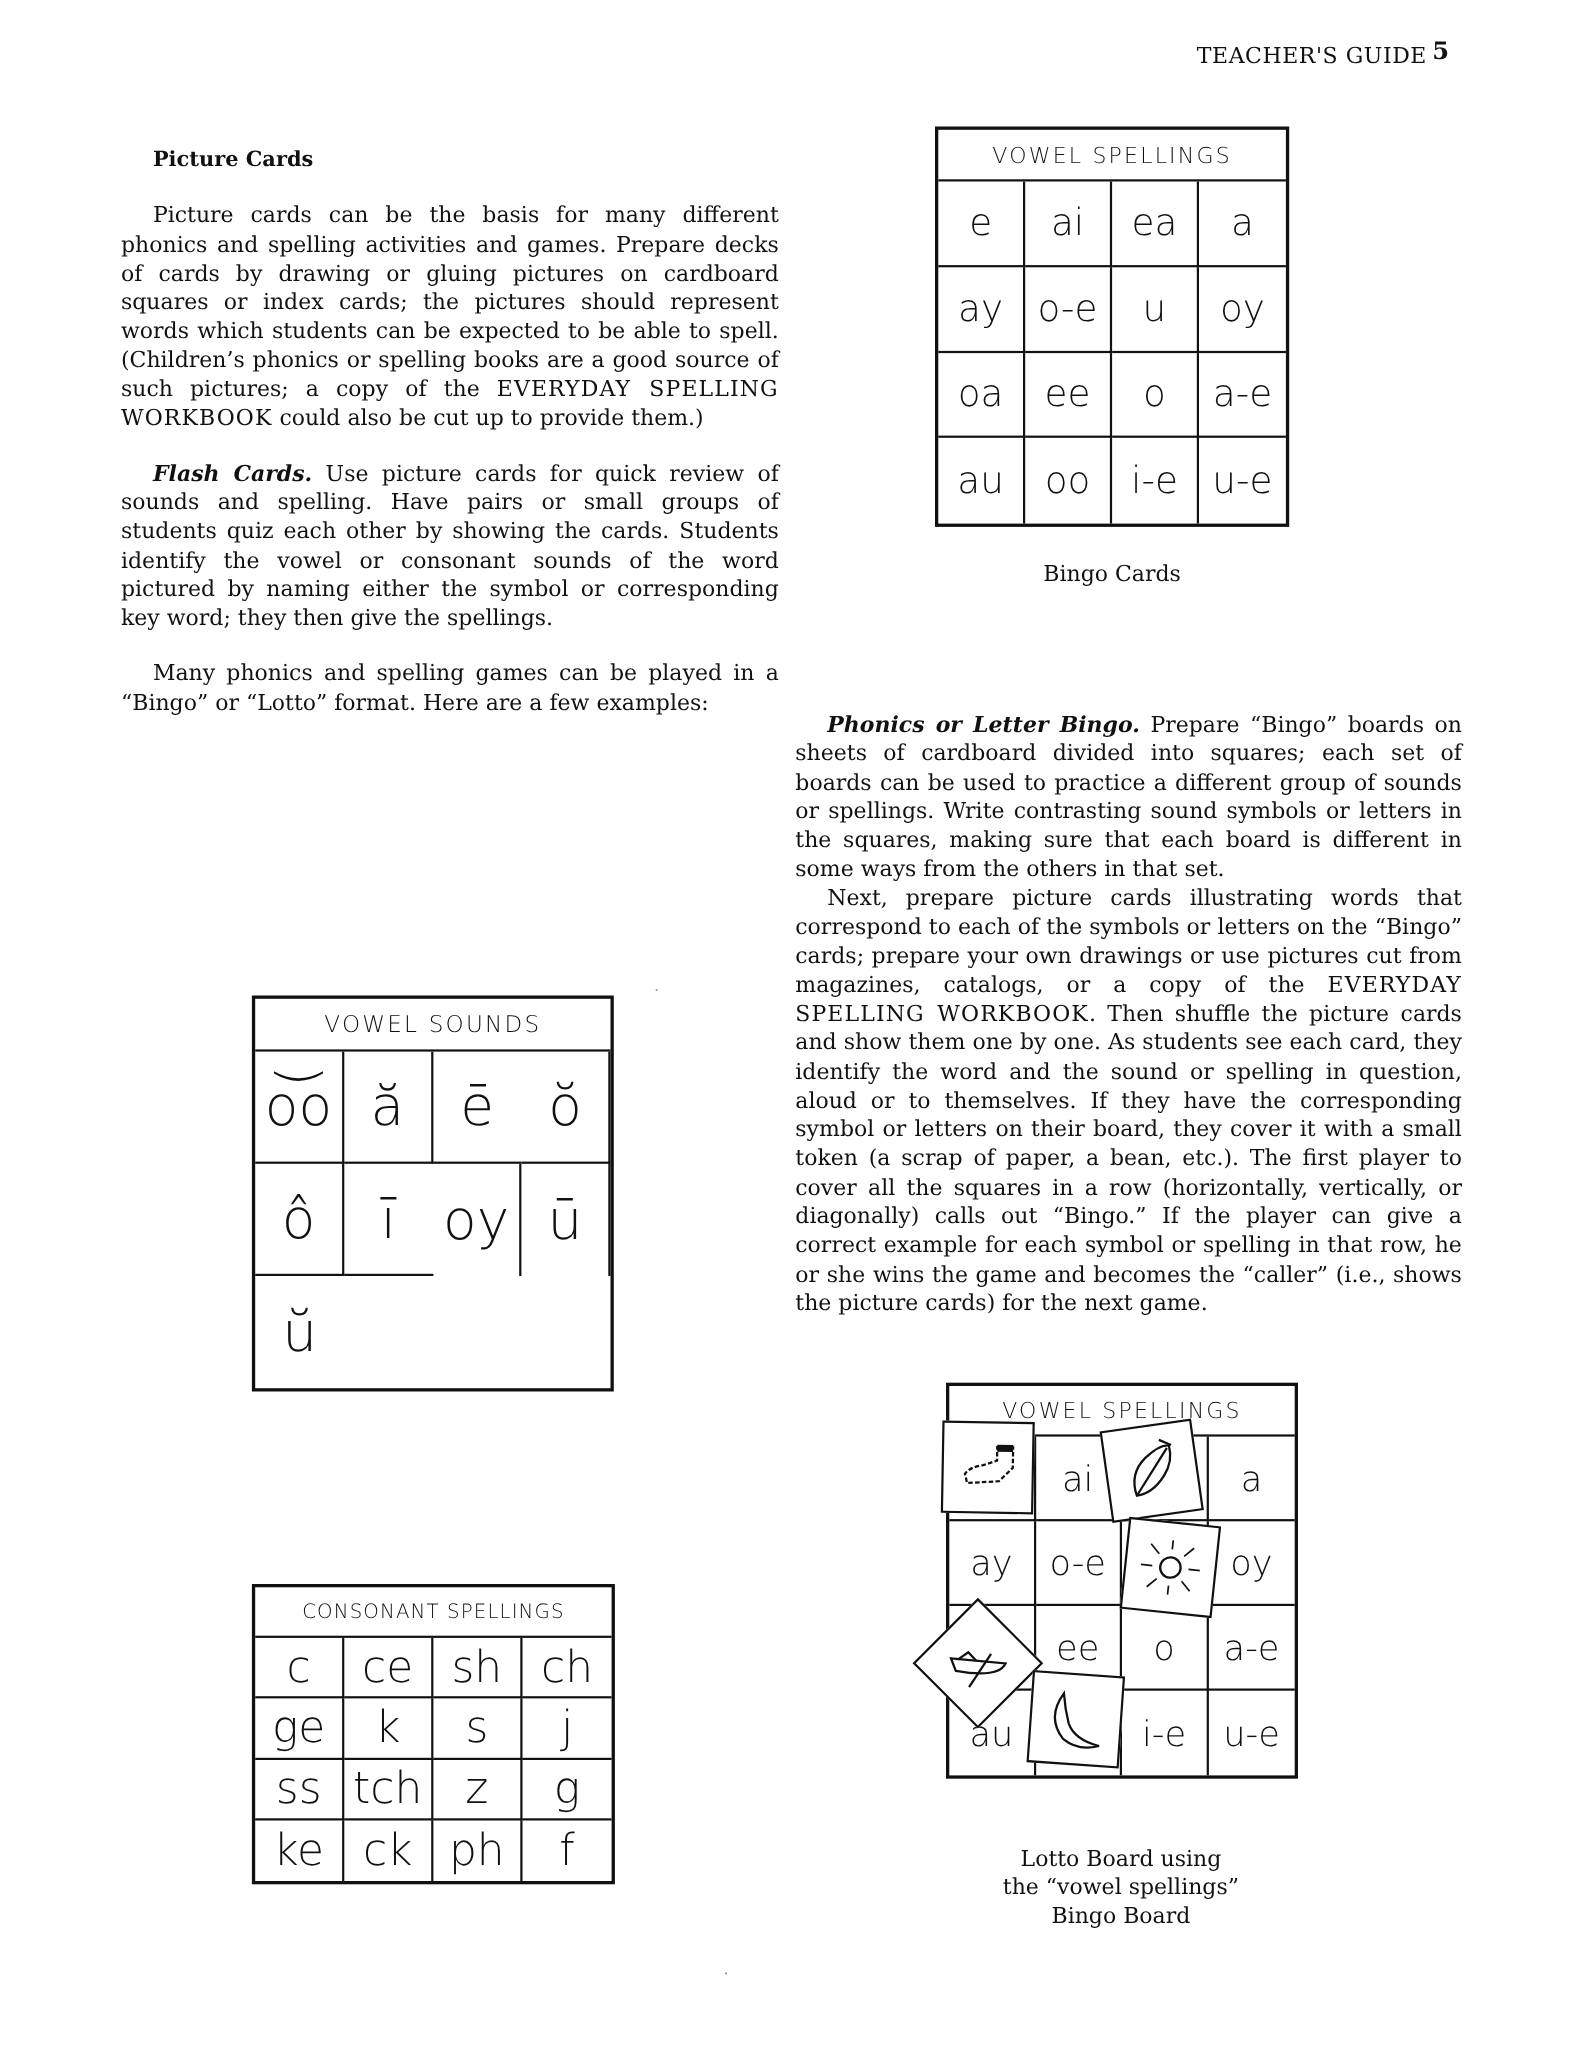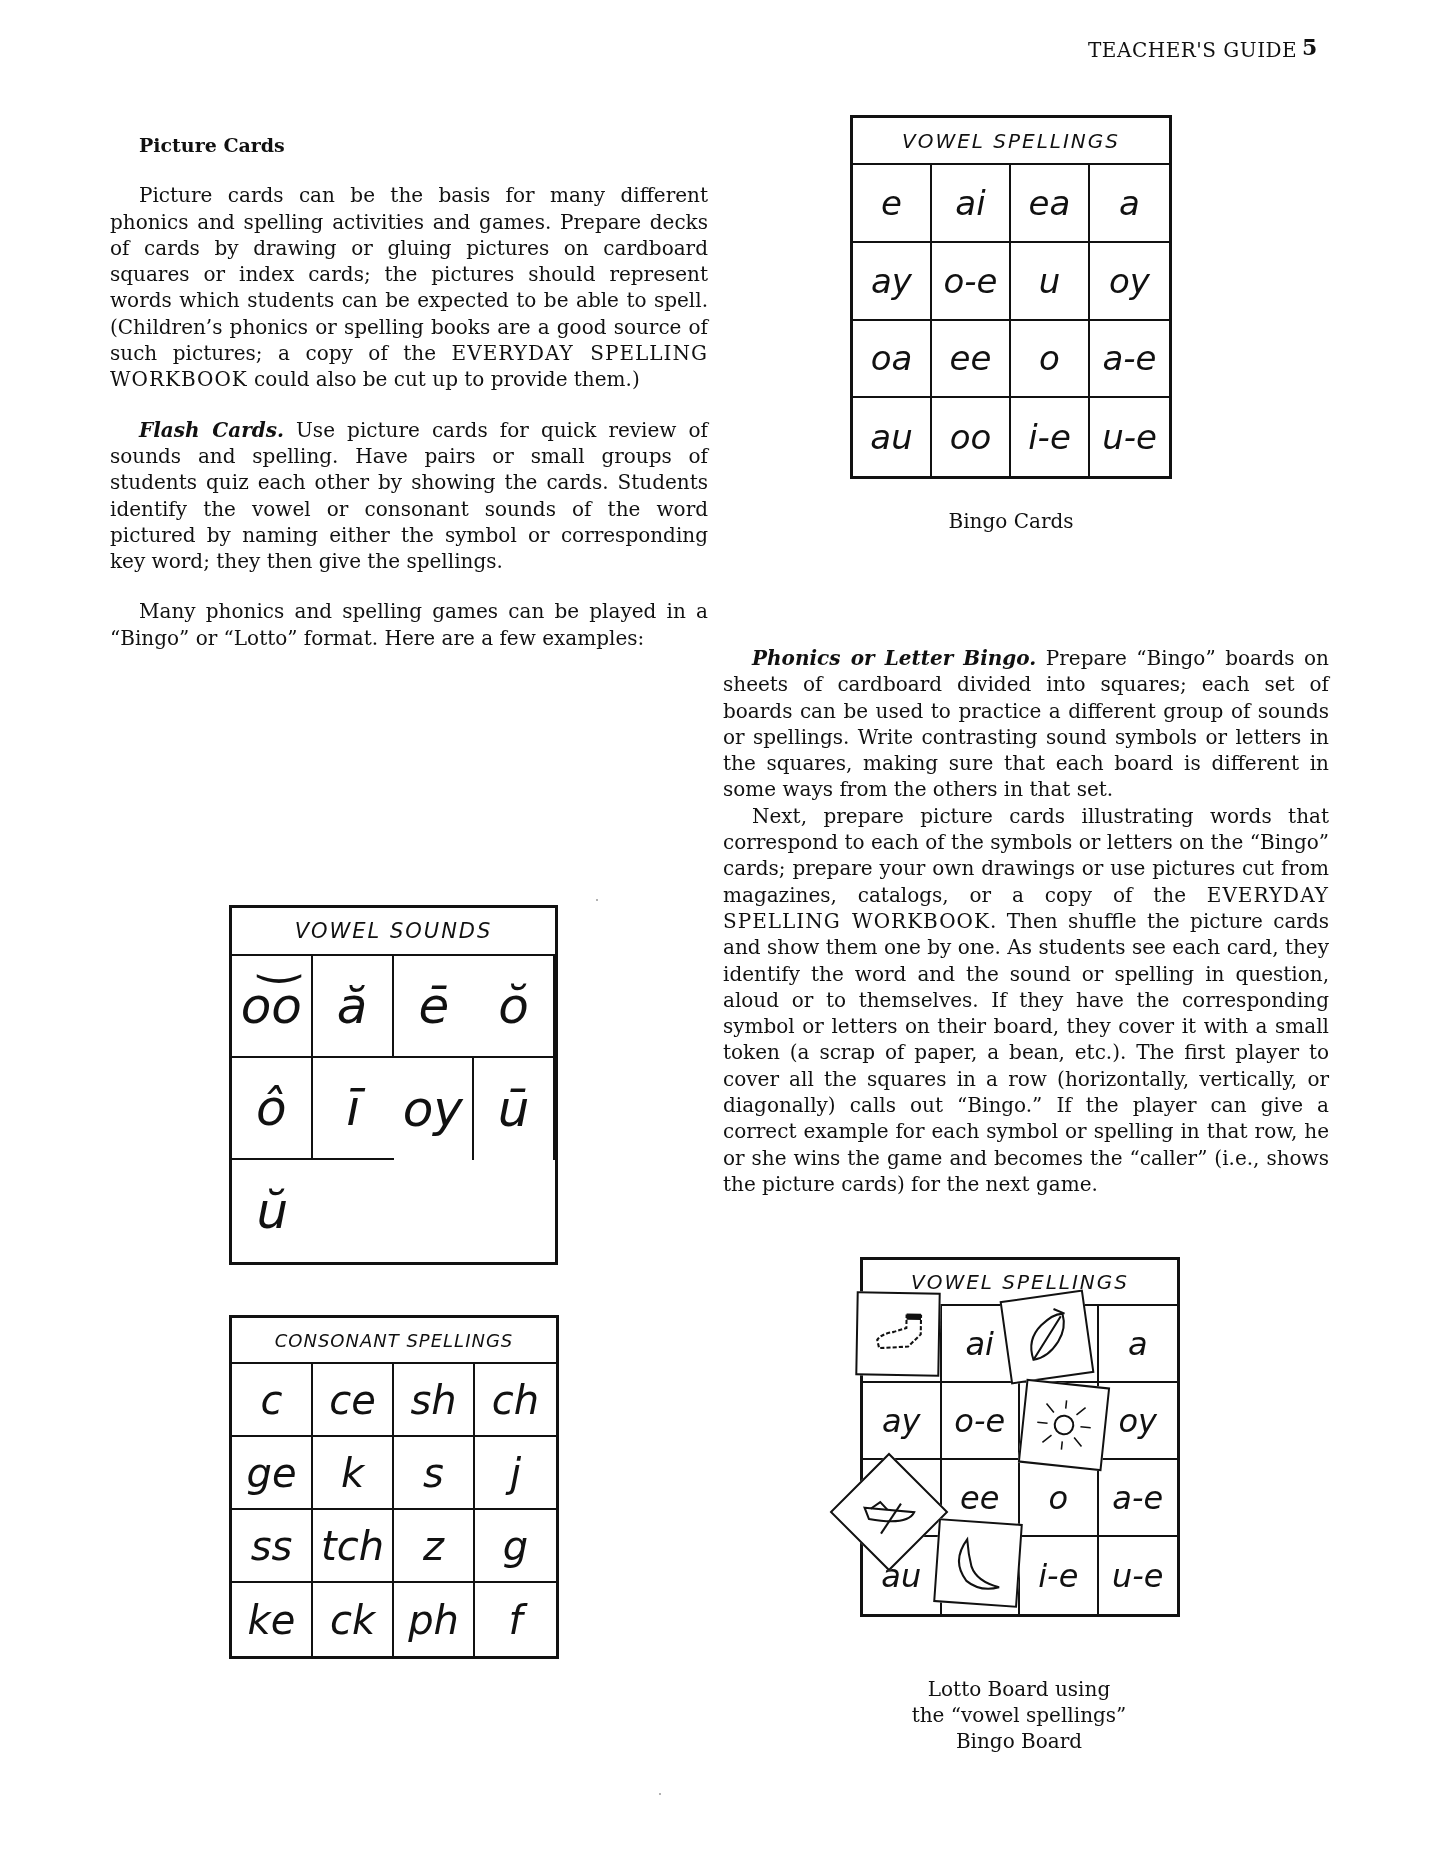--- a/index.html
+++ b/index.html
@@ -13,42 +13,42 @@
   .left-col { left: 110px; top: 108px; width: 598px; }
   .right-col { left: 723px; top: 645px; width: 606px; }
   .indent { text-indent: 29px; }
   .head { font-weight: bold; font-size: 19px; margin-left: 29px !important; }
   .gap-s { margin-top: 24px !important; }
   .runin { font-weight: bold; font-style: italic; }
   .caps { letter-spacing: 1px; }
   .caption { text-align: center; font-size: 20px; line-height: 26px; }
 
   
-  .board { position: absolute; border: 3px solid #111; box-sizing: border-box; background: #fff; font-style: italic; }
+  .board { position: absolute; border: 3px solid #111; box-sizing: border-box; background: #fff; }
   .board .title { position: absolute; left: 0; right: 0; top: 0; border-bottom: 2.5px solid #111;
                   display: flex; align-items: center; justify-content: center;
                   font-family: "DejaVu Sans", sans-serif; font-size: 21px; letter-spacing: 2px; font-weight: 300; }
   .board .grid { position: absolute; left: 0; right: 0; bottom: 0; display: grid; }
   .board .cell { border-right: 2.5px solid #111; border-bottom: 2.5px solid #111;
                  display: flex; align-items: center; justify-content: center;
                  font-family: "DejaVu Sans", sans-serif; font-weight: 300; color: #111; }
   .board .cell.last-col { border-right: none; }
   .board .cell.last-row { border-bottom: none; }
 
   .vs-board { left: 850px; top: 115px; width: 322px; height: 364px; }
   .vs-board .title { height: 45px; font-size: 20px; }
   .vs-board .grid { top: 47px; grid-template-columns: repeat(4, 1fr); grid-template-rows: repeat(4, 1fr); }
   .vs-board .cell { font-size: 34px; }
 
   .vsnd-board { left: 229px; top: 905px; width: 329px; height: 360px; }
   .vsnd-board .title { height: 46px; }
   .vsnd-board .grid { top: 48px; grid-template-columns: repeat(4, 1fr); grid-template-rows: repeat(3, 1fr); }
   .vsnd-board .cell { font-size: 50px; }
 
-  .cons-board { left: 229px; top: 1315px; width: 330px; height: 344px; }
+  .cons-board { left: 229px; top: 1440px; width: 330px; height: 273px; }
   .cons-board .title { height: 44px; font-size: 18px; letter-spacing: 1px; }
   .cons-board .grid { top: 46px; grid-template-columns: repeat(4, 1fr); grid-template-rows: repeat(4, 1fr); }
   .cons-board .cell { font-size: 40px; }
 
   .lotto-board { left: 860px; top: 1257px; width: 320px; height: 360px; }
   .lotto-board .title { height: 44px; font-size: 20px; }
   .lotto-board .grid { top: 46px; grid-template-columns: repeat(4, 1fr); grid-template-rows: repeat(4, 1fr); }
   .lotto-board .cell { font-size: 32px; }
 
   .pic-card { position: absolute; width: 84px; height: 84px; background: #fff; border: 2.5px solid #111;

